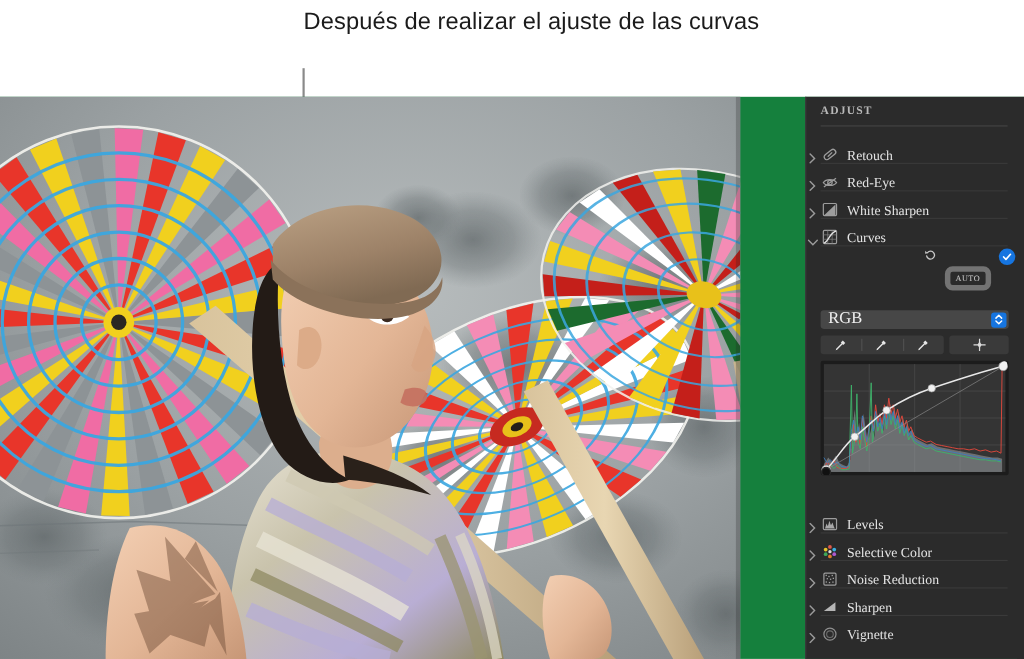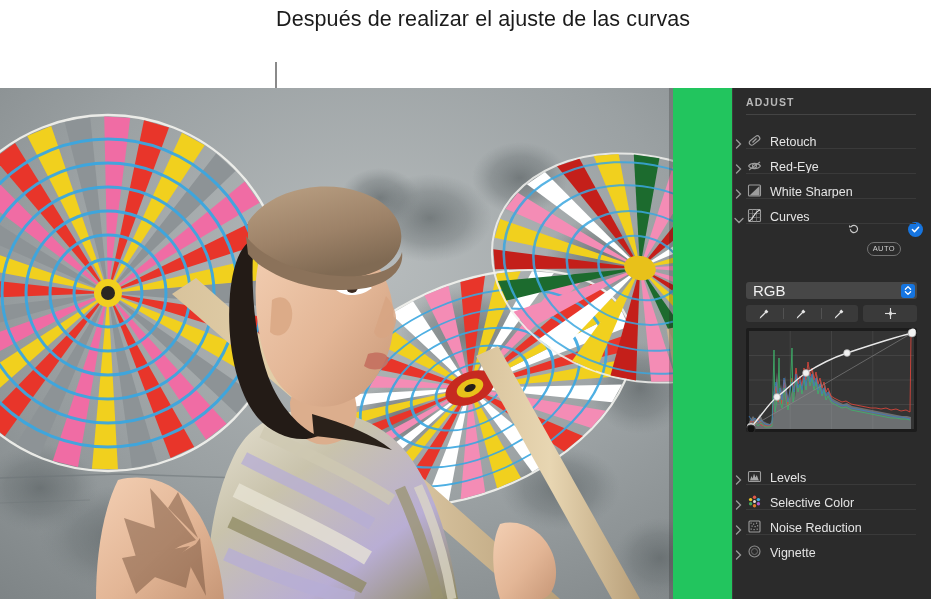--- a/index.html
+++ b/index.html
@@ -5,21 +5,21 @@
   html,body{margin:0;padding:0;background:#ffffff;}
   body{width:931px;height:599px;overflow:hidden;font-family:"Liberation Sans",sans-serif;}
   .root{position:relative;width:744px;height:599px;background:#ffffff;}
 
   
   .callout{position:absolute;left:276px;top:4px;width:420px;color:#1b1b1b;
            font-size:21.5px;line-height:31px;letter-spacing:0.1px;}
   .leader{position:absolute;left:275px;top:62px;width:2px;height:27px;background:#8a8a8a;}
 
   
-  .canvas{position:absolute;left:0;top:88px;width:931px;height:511px;background:#22c55e;}
+  .canvas{position:absolute;left:0;top:88px;width:931px;height:511px;background:#15803d;font-family:Liberation Serif, serif;}
   .photo{position:absolute;left:0;top:0;width:673px;height:511px;overflow:hidden;background:#8e9498;}
   .photo svg{display:block;}
 
   
   .panel{position:absolute;left:732px;top:0;width:199px;height:511px;background:#2b2b2b;}
   .panel:before{content:"";position:absolute;left:0;top:0;width:1px;height:100%;background:#3c3c3c;}
 
   .adjust-head{position:absolute;left:14px;top:8px;font-size:10.5px;letter-spacing:1.1px;
                color:#b8b8b8;font-weight:600;}
   .adjust-rule{position:absolute;left:14px;top:26px;width:170px;height:1px;background:#444;}
@@ -27,21 +27,21 @@
   .rows{position:absolute;left:0;top:36px;width:199px;}
   .row{position:relative;height:25px;display:flex;align-items:flex-end;}
   .row .rule{position:absolute;left:14px;bottom:0;width:170px;height:1px;background:#3a3a3a;}
   .tw{width:13px;display:flex;align-items:center;justify-content:center;flex:0 0 13px;}
   .tw svg{display:block;}
   .ic{width:17px;height:17px;flex:0 0 17px;margin-left:1px;display:flex;align-items:center;justify-content:center;}
   .lbl{margin-left:7px;font-size:12.5px;color:#e4e4e4;white-space:nowrap;}
 
   
   .chead-right{position:absolute;right:8px;top:4px;display:flex;align-items:center;gap:7px;}
-  .auto-pill{border:1px solid #737373;border-radius:7px;padding:0.5px 5px 1.5px;font-size:7.5px;
+  .auto-pill{border:5px solid #737373;border-radius:7px;padding:0.5px 5px 1.5px;font-size:7.5px;
              color:#cfcfcf;letter-spacing:0.4px;line-height:10px;margin-top:39px;}
   .blue-check{width:15px;height:15px;border-radius:50%;background:#1675e0;
               display:flex;align-items:center;justify-content:center;}
 
   
   .rgb-wrap{position:absolute;left:14px;top:194px;width:171px;height:17px;background:#474747;
             border-radius:3px;display:flex;align-items:center;}
   .rgb-lbl{margin-left:7px;font-size:15px;color:#f0f0f0;}
   .rgb-stepper{position:absolute;right:2px;top:1.5px;width:14px;height:14px;background:#1675e0;
                border-radius:3px;display:flex;align-items:center;justify-content:center;}
@@ -753,20 +753,34 @@
                   <rect x="3.6" y="9.5" width="1.2" height="1.2"></rect>
                   <rect x="6.5" y="10" width="1.2" height="1.2"></rect>
                   <rect x="9.6" y="9.6" width="1.2" height="1.2"></rect>
                 </g>
               </svg>
           </span>
           <span class="lbl">Noise Reduction</span>
           <span class="rule"></span>
         </div>
 
+        <div class="row">
+          <span class="tw">
+            <svg width="7" height="10" viewBox="0 0 7 10">
+                <path d="M1.5 1 L5.5 5 L1.5 9" stroke="#9a9a9a" stroke-width="1.3" fill="none" stroke-linecap="round"></path>
+              </svg>
+          </span>
+          <span class="ic">
+            <svg width="15" height="15" viewBox="0 0 15 15">
+                <path d="M2 11.5 L12.5 3.5 L12.5 11.5 Z" fill="#b5b5b5"></path>
+              </svg>
+          </span>
+          <span class="lbl">Sharpen</span>
+          <span class="rule"></span>
+        </div>
 
         <div class="row">
           <span class="tw">
             <svg width="7" height="10" viewBox="0 0 7 10">
                 <path d="M1.5 1 L5.5 5 L1.5 9" stroke="#9a9a9a" stroke-width="1.3" fill="none" stroke-linecap="round"></path>
               </svg>
           </span>
           <span class="ic">
             <svg width="15" height="15" viewBox="0 0 15 15">
                 <circle cx="7.5" cy="7.5" r="5.5" fill="none" stroke="#8f8f8f" stroke-width="1.1"></circle>

